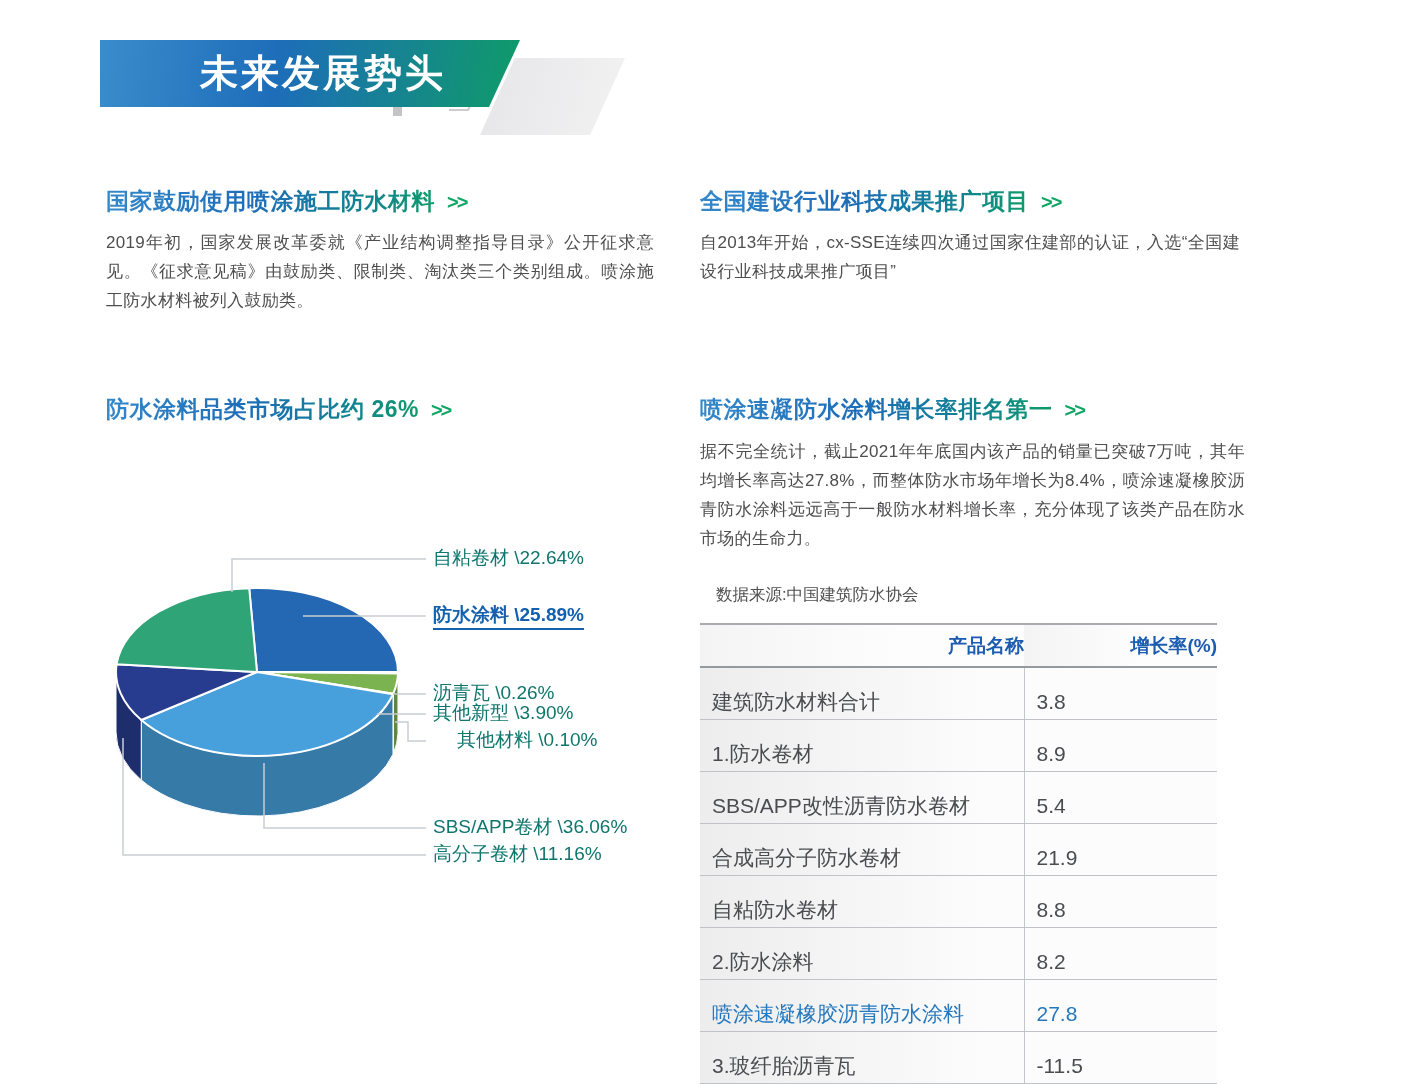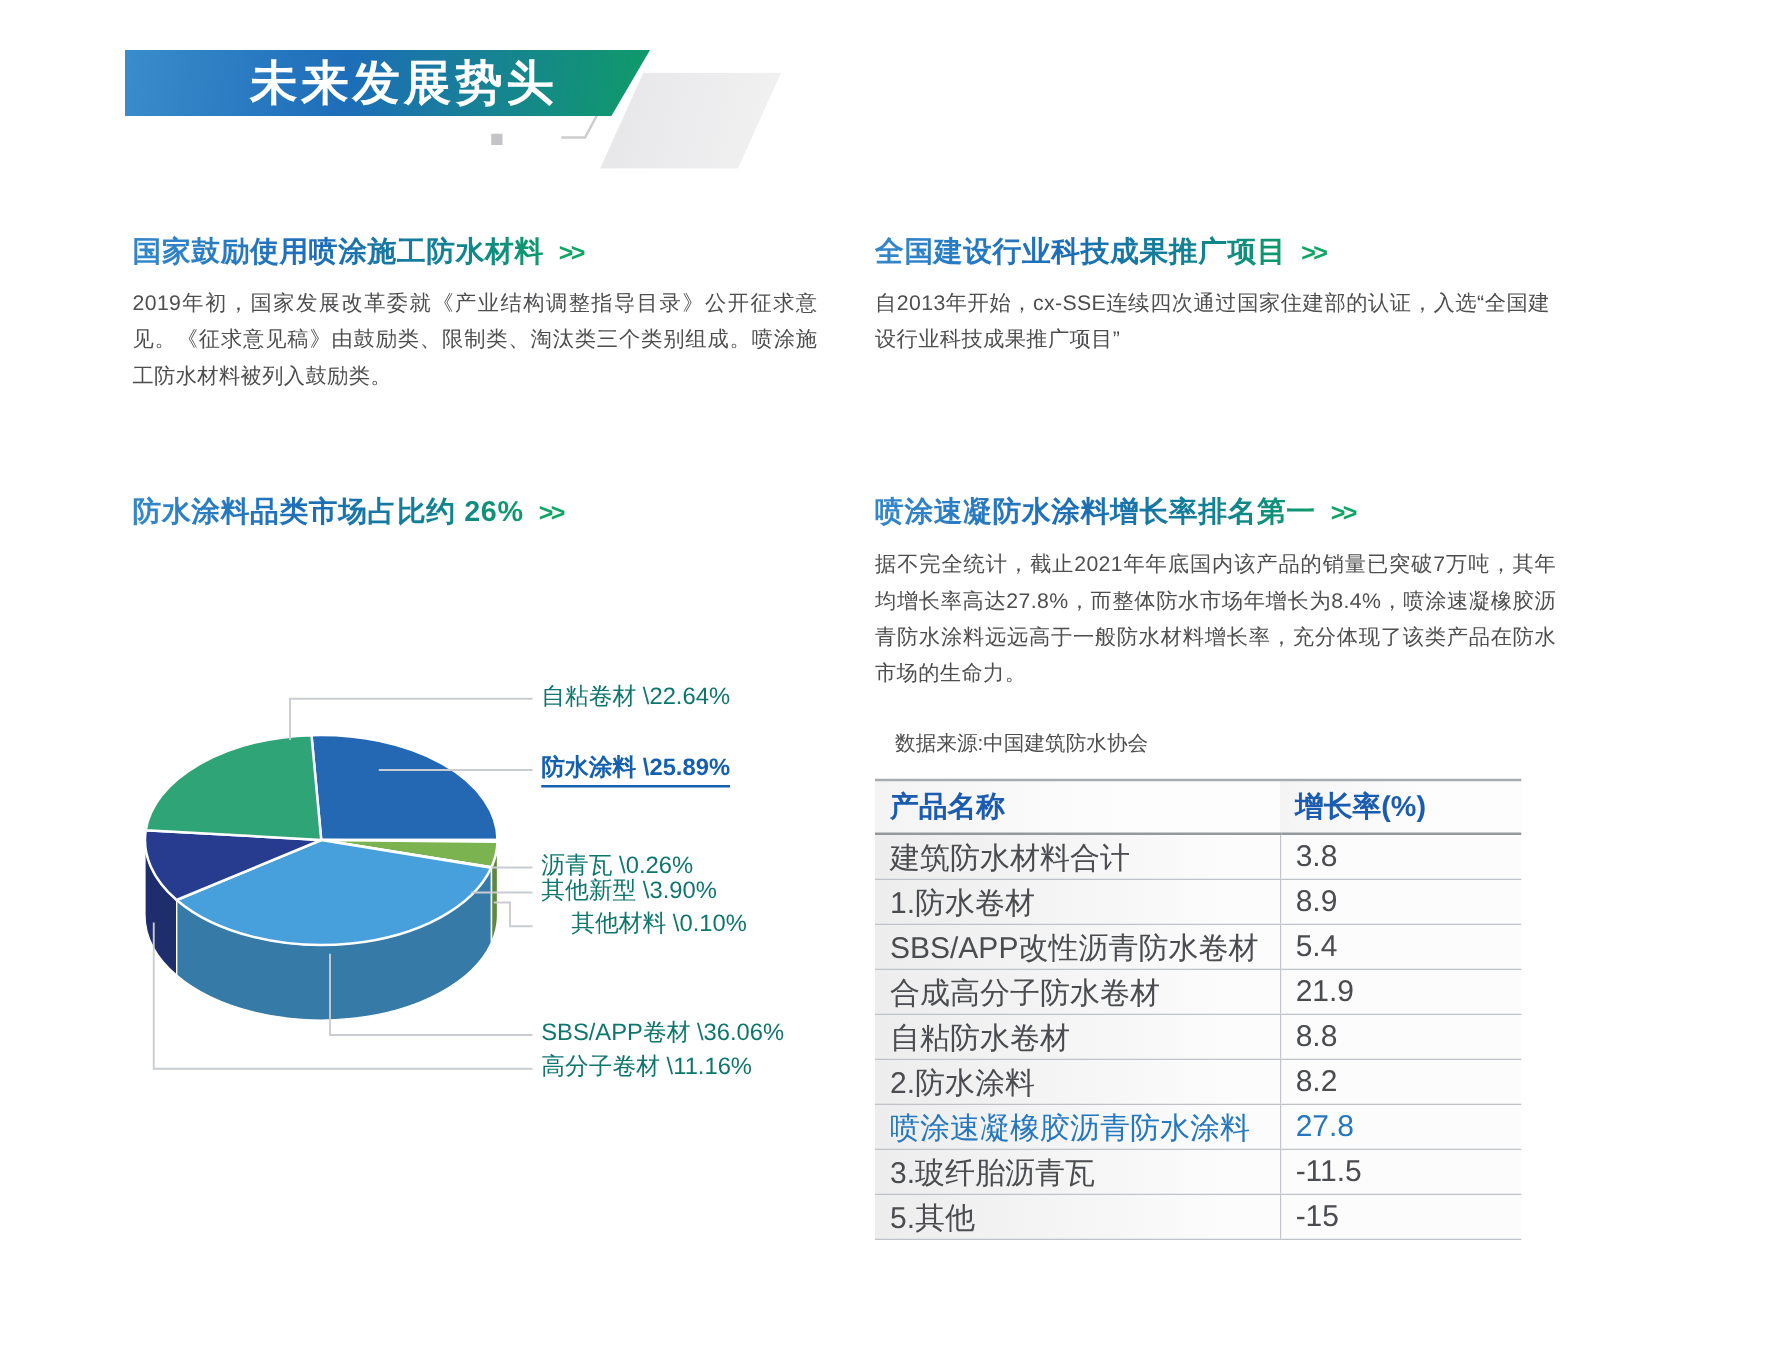--- a/index.html
+++ b/index.html
@@ -4,21 +4,21 @@
 <style>
   html,body{margin:0;padding:0;background:#ffffff;}
   .page{position:relative;width:1418px;height:1084px;background:#ffffff;overflow:hidden;
         font-family:"Liberation Sans","DejaVu Sans",sans-serif;}
 
   
   .banner-back{position:absolute;left:480px;top:58px;width:145px;height:77px;
       background:linear-gradient(105deg,#e6e6e8,#f2f2f3);
       clip-path:polygon(24% 0,100% 0,76% 100%,0 100%);}
   .banner-slash{position:absolute;left:440px;top:40px;}
-  .banner{position:absolute;left:100px;top:40px;width:420px;height:53px;
+  .banner{position:absolute;left:100px;top:40px;width:420px;height:67px;
       background:linear-gradient(97deg,#3a8ccb 0%,#1d6db9 42%,#0f9b68 100%);
       clip-path:polygon(0 0,100% 0,calc(100% - 31px) 100%,0 100%);
       display:flex;align-items:center;justify-content:center;}
   .banner-title{color:#ffffff;font-size:38px;font-weight:bold;letter-spacing:3px;
       padding-left:26px;white-space:nowrap;}
   .banner-square{position:absolute;left:393px;top:107px;width:9px;height:9px;background:#c4c4c6;}
 
   
   .sec{position:absolute;}
   .sec-heading{display:flex;align-items:baseline;white-space:nowrap;}
@@ -34,25 +34,25 @@
   .source-note{position:absolute;left:716px;top:584px;font-size:16.5px;color:#4e4e50;}
 
   
   .chart-area{position:absolute;left:90px;top:540px;width:620px;height:360px;}
   .pie-label{position:absolute;font-size:19px;color:#0f766e;white-space:nowrap;line-height:26px;}
   .pie-label.hl{color:#1460ae;font-weight:bold;border-bottom:2px solid #1460ae;padding-bottom:0px;}
 
   
   .growth-table{position:absolute;left:700px;top:623px;width:517px;
       border-collapse:collapse;table-layout:fixed;}
-  .growth-table th{height:41px;text-align:left;color:#1c5cb0;font-size:23px;font-weight:bold;
+  .growth-table th{height:41px;text-align:right;color:#1c5cb0;font-size:19px;font-weight:bold;
       border-top:2px solid #a8acb1;border-bottom:2px solid #94999e;padding:0 0 0 12px;
       background:linear-gradient(90deg,#f4f4f5,#fdfdfd 60%);margin-top:28px;}
-  .growth-table td{height:35px;font-size:24px;color:#4a4c4f;border-bottom:1px solid #bfc2c6;
-      padding:0 0 0 12px;overflow:hidden;white-space:nowrap;}
+  .growth-table td{height:35px;font-size:21px;color:#4a4c4f;border-bottom:1px solid #bfc2c6;
+      padding:16px 0 0 12px;overflow:hidden;white-space:nowrap;}
   .growth-table col.c-name{width:324px;}
   .growth-table col.c-val{width:193px;}
   .growth-table tbody tr{background:linear-gradient(90deg,#ededee,#fcfcfd 55%);}
   .growth-table td.val{border-left:1px solid #c3c6ca;}
   .growth-table tr.hl td{color:#2678be;}
 </style>
 </head>
 <body>
 
 <div class="page">

